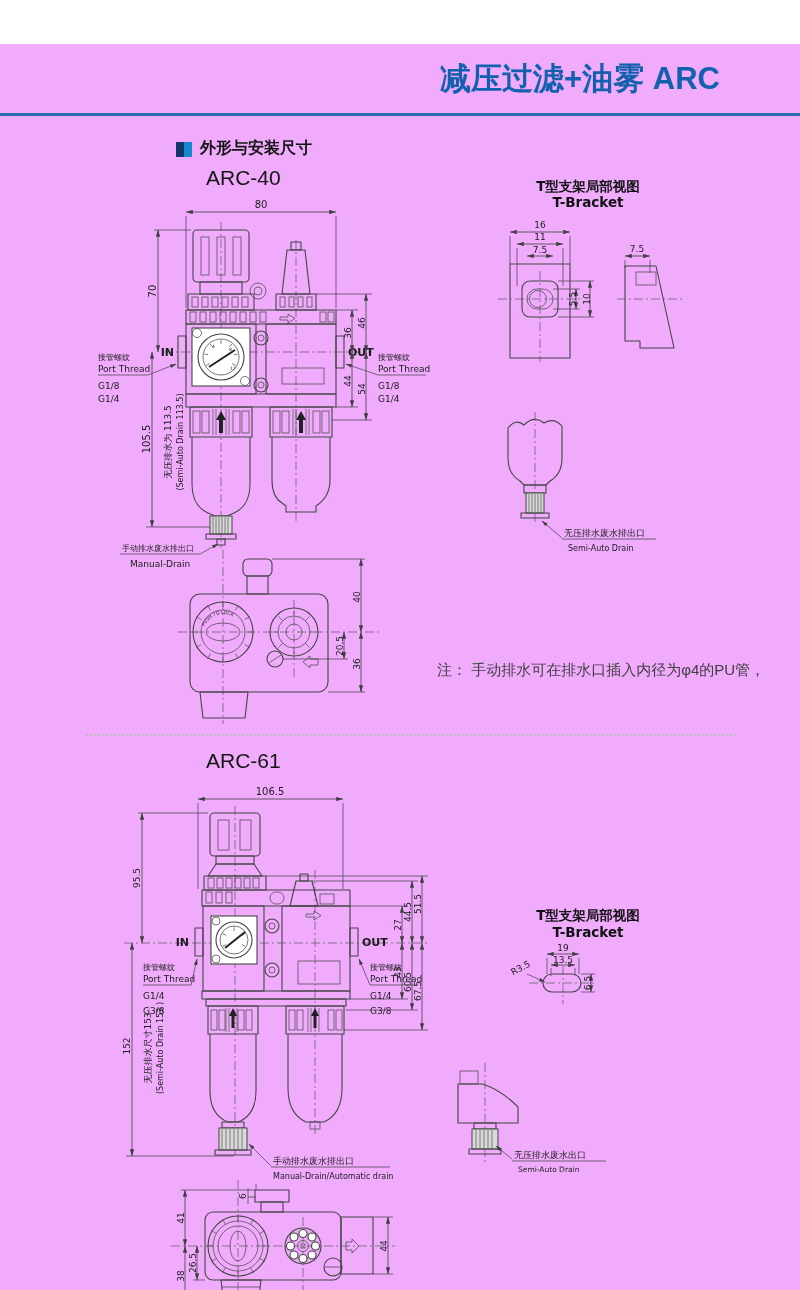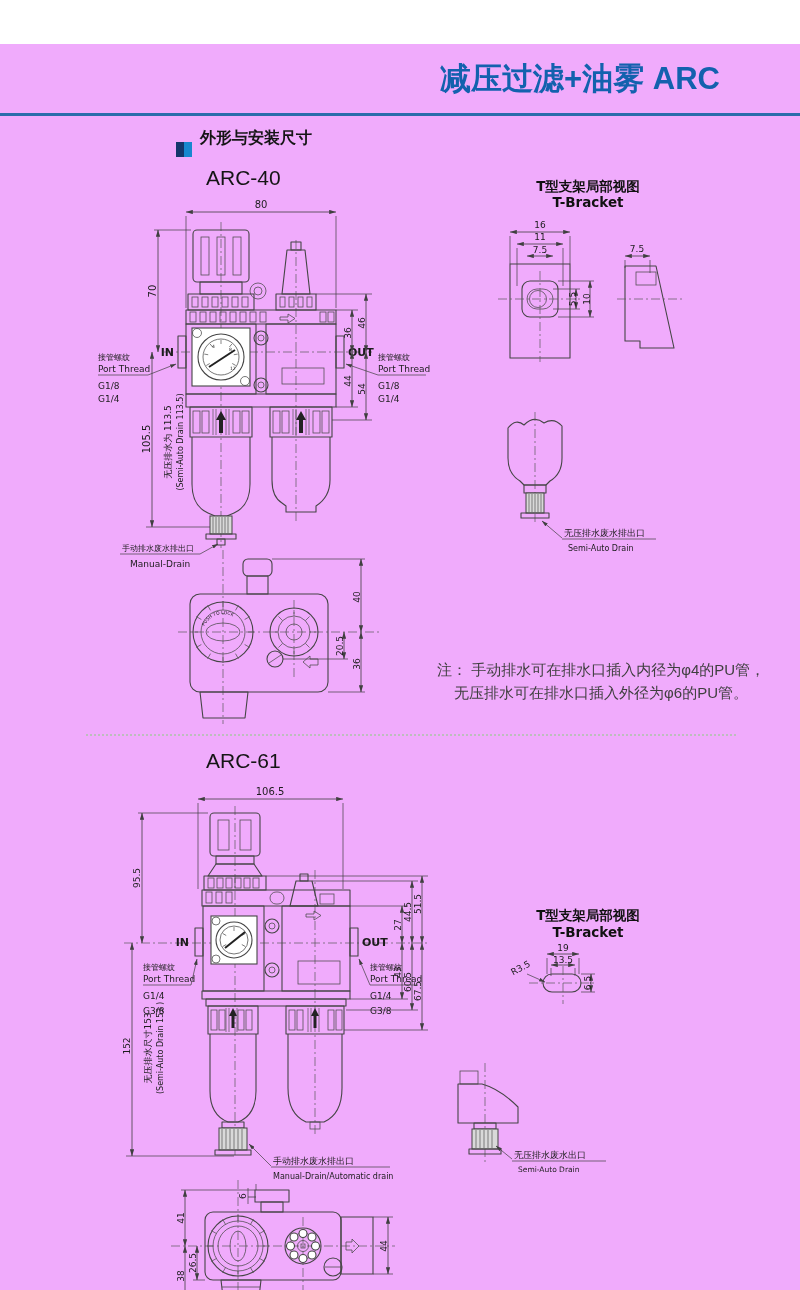--- a/index.html
+++ b/index.html
@@ -5,21 +5,21 @@
   html,body{margin:0;padding:0;background:#fff;}
   #page{position:relative;width:800px;height:1290px;background:#f0abfc;overflow:hidden;
         font-family:"Liberation Sans","DejaVu Sans",sans-serif;margin-top:44px;}
   .abs{position:absolute;}
   
   #header-title{right:80px;top:14px;font-size:31px;font-weight:bold;color:#1361ae;}
   #header-rule{left:0;top:69px;width:800px;height:3px;background:#2a6cab;}
   
   #section-square{left:176px;top:98px;width:16px;height:15px;
     background:linear-gradient(90deg,#14366b 0 50%,#1787cf 50% 100%);}
-  #section-title{left:200px;top:84px;font-size:16px;font-weight:bold;color:#151515;}
+  #section-title{left:200px;top:94px;font-size:16px;font-weight:bold;color:#151515;}
   .model-title{font-size:21px;font-weight:normal;color:#151515;}
   .note{font-size:15px;color:#3f3f3f;line-height:23px;white-space:nowrap;}
   #separator{left:86px;top:690px;width:650px;border-top:2px dotted #bdbdbd;}
   
   svg{position:absolute;overflow:visible;}
   .obj{fill:none;stroke:#454545;stroke-width:1.1;stroke-linejoin:round;}
   .obj2{fill:none;stroke:#4a4a4a;stroke-width:0.75;}
   .fillw{fill:#fff;stroke:#454545;stroke-width:1.1;}
   .knurl{fill:#d9d9d9;stroke:#454545;stroke-width:1;}
   .dim{stroke:#3f3f3f;stroke-width:0.8;fill:none;}
@@ -381,21 +381,20 @@
       <line class="dim" x1="196" y1="90" x2="196" y2="117" marker-start="url(#mB)" marker-end="url(#mB)"></line>
       <line class="dim" x1="213" y1="90" x2="213" y2="150" marker-start="url(#mB)" marker-end="url(#mB)"></line>
       <text class="dts" x="209" y="58" text-anchor="middle" transform="rotate(-90 209 55)">40</text>
       <text class="dts" x="192" y="107" text-anchor="middle" transform="rotate(-90 192 104)">20.5</text>
       <text class="dts" x="209" y="125" text-anchor="middle" transform="rotate(-90 209 122)">36</text>
     </g>
   </svg>
 
   <div class="abs note" style="left:437px;top:614px;text-align:center;">
     <div>注： 手动排水可在排水口插入内径为φ4的PU管，</div>
-    <div>无压排水可在排水口插入外径为φ6的PU管。</div>
   </div>
 
   <div class="abs" id="separator"></div>
 
   <div class="abs model-title" style="left:206px;top:705px;">ARC-61</div>
 
   <svg style="left:58px;top:742px;" width="420" height="400" viewBox="0 0 420 400">
     <defs>
       <marker id="mE" viewBox="0 0 10 6" refX="9.5" refY="3" markerWidth="9" markerHeight="6" orient="auto-start-reverse">
         <path d="M0,0 L10,3 L0,6 Z" fill="#3f3f3f"></path>

